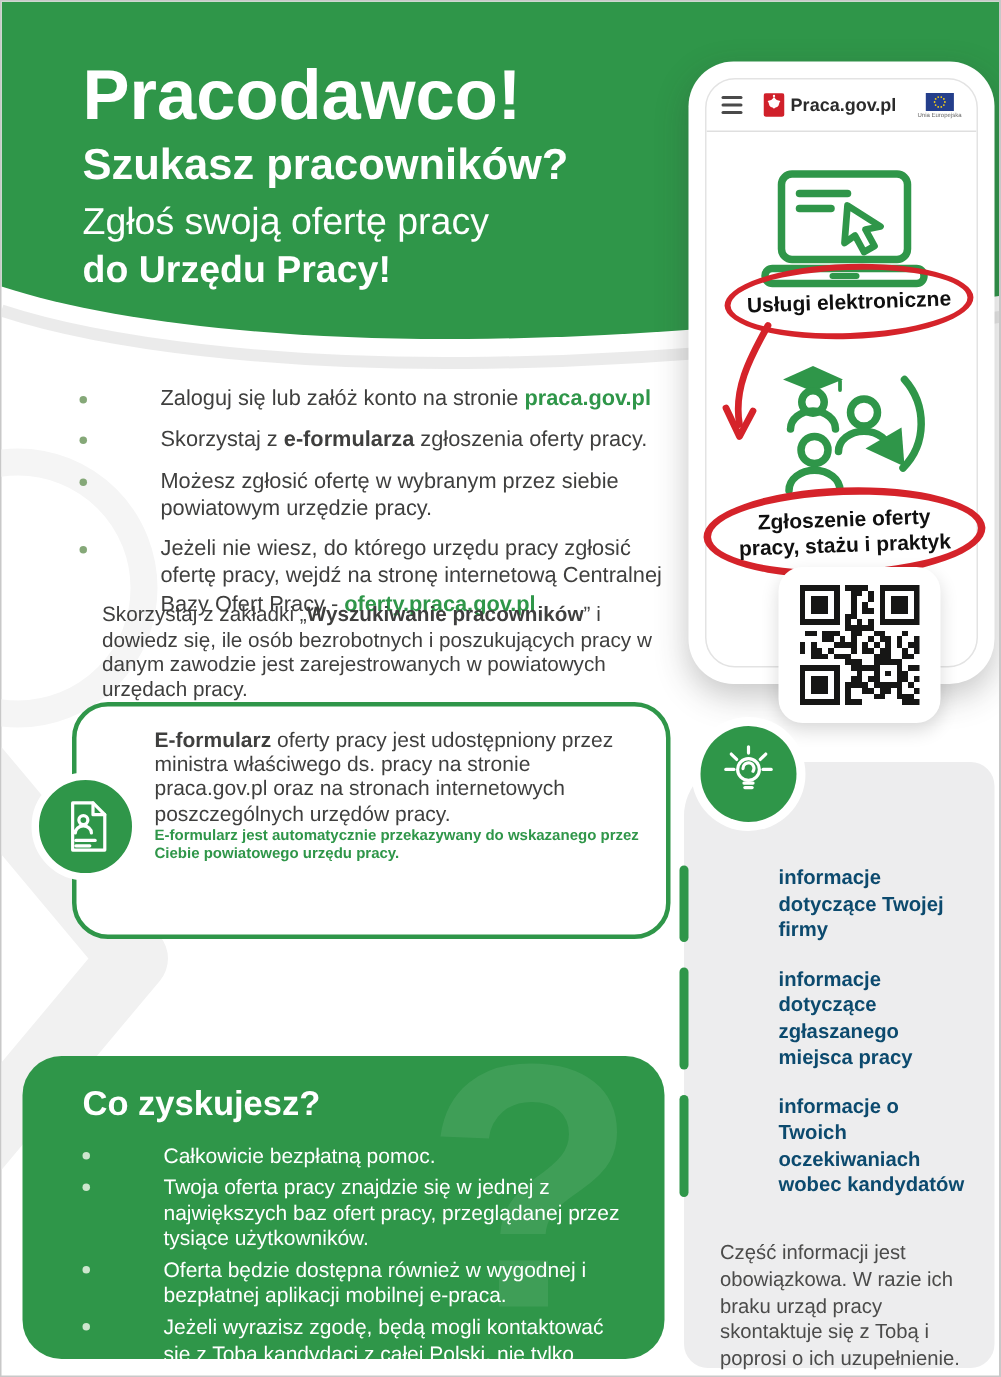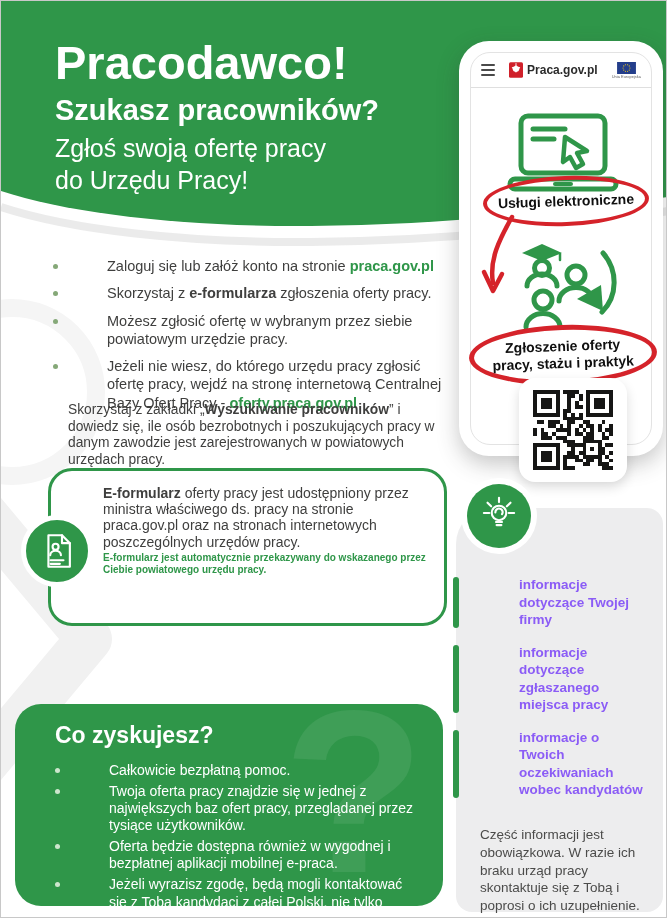--- a/index.html
+++ b/index.html
@@ -9,21 +9,21 @@
   .abs{position:absolute;}
   
   .bg-chevron{left:0;top:468px;width:130px;height:340px;}
   .bg-circle{left:-82px;top:298px;width:150px;height:150px;border:18px solid #f5f5f5;border-radius:50%;}
   
   .header-svg{left:0;top:0;width:667px;height:250px;}
   .headline{left:54px;top:38px;color:#fff;z-index:3;}
   .h1{font-size:47px;font-weight:700;line-height:1;}
   .h2{font-size:29px;font-weight:700;margin-top:9px;line-height:1.05;}
   .h3{font-size:25px;font-weight:400;margin-top:9px;line-height:1.18;}
-  .h4{font-size:25px;font-weight:400;margin-top:2px;line-height:1.18;}
+  .h4{font-size:25px;font-weight:700;margin-top:2px;line-height:1.18;}
   
   .li{display:flex;align-items:flex-start;gap:39px;}
   .dot{flex:0 0 auto;width:5px;height:5px;border-radius:50%;background:#85A878;margin:7px 10px 0 0;}
   .txt{font-size:14.5px;line-height:1.26;color:#3F3F3E;}
   span.b{font-weight:700;}
   span.g{font-weight:700;color:#2F9649;}
   .intro{left:52px;top:256px;width:396px;}
   .intro .li + .li{margin-top:9px;}
   .note{left:67px;top:401px;width:382px;font-size:13.8px;line-height:1.2;color:#3F3F3E;}
   
@@ -73,21 +73,21 @@
         display:flex;align-items:center;justify-content:center;}
   .bulb-in{width:64px;height:64px;border-radius:50%;background:#2F9649;display:flex;align-items:center;justify-content:center;}
   
   .panel{left:455px;top:507px;width:207px;height:404px;background:#EDEDEE;
          border-radius:36px 16px 16px 16px;box-sizing:border-box;padding:52px 18px 0 24px;}
   .ph{color:#2F9649;font-size:18.5px;font-weight:700;line-height:1.2;}
   .req-list{margin-top:16px;}
   .req-list .li{margin-left:-27px;}
   .req-list .li + .li{margin-top:15px;}
   .req-list .dot{width:6px;height:auto;align-self:stretch;border-radius:3px;background:#2F9649;margin:1px 21px 1px 0;}
-  .req-list .txt{font-size:13.5px;font-weight:700;color:#8b5cf6;line-height:1.3;}
+  .req-list .txt{font-size:13.5px;font-weight:700;color:#0c4a6e;line-height:1.3;}
   .pnote{margin:27px 0 0 0;font-size:13.5px;line-height:1.32;color:#4B4B4A;}
 </style>
 </head>
 <body>
 
 <div class="page">
 
   <svg class="abs bg-chevron" viewBox="0 0 130 340">
     <polyline points="-25,35 88,170 -25,305" fill="none" stroke="#f1f1f1" stroke-width="46" stroke-linejoin="round" stroke-linecap="round"></polyline>
   </svg>

